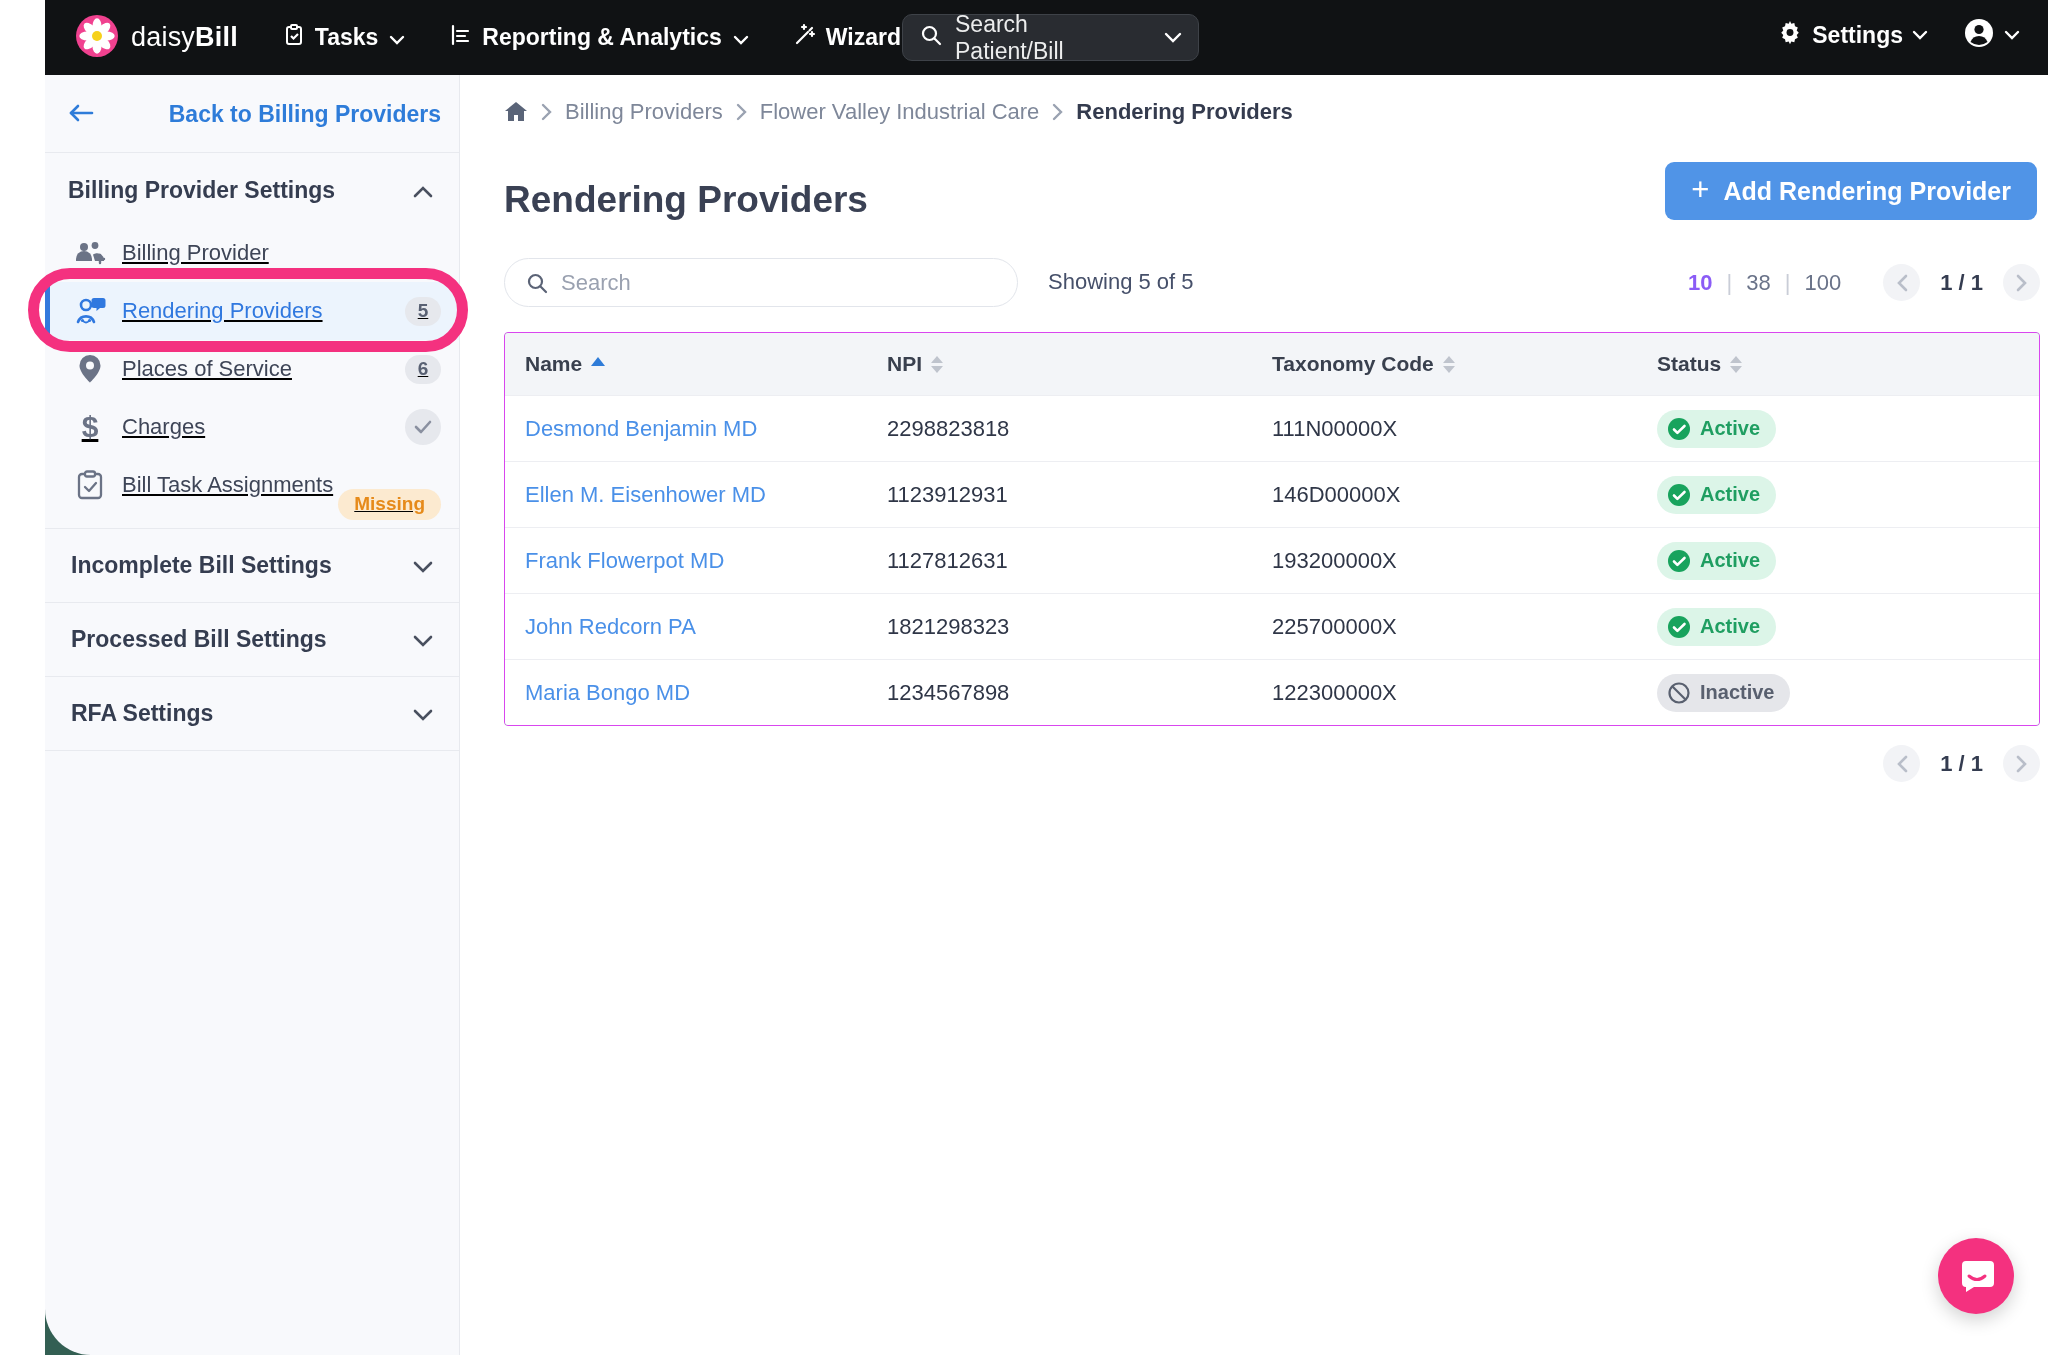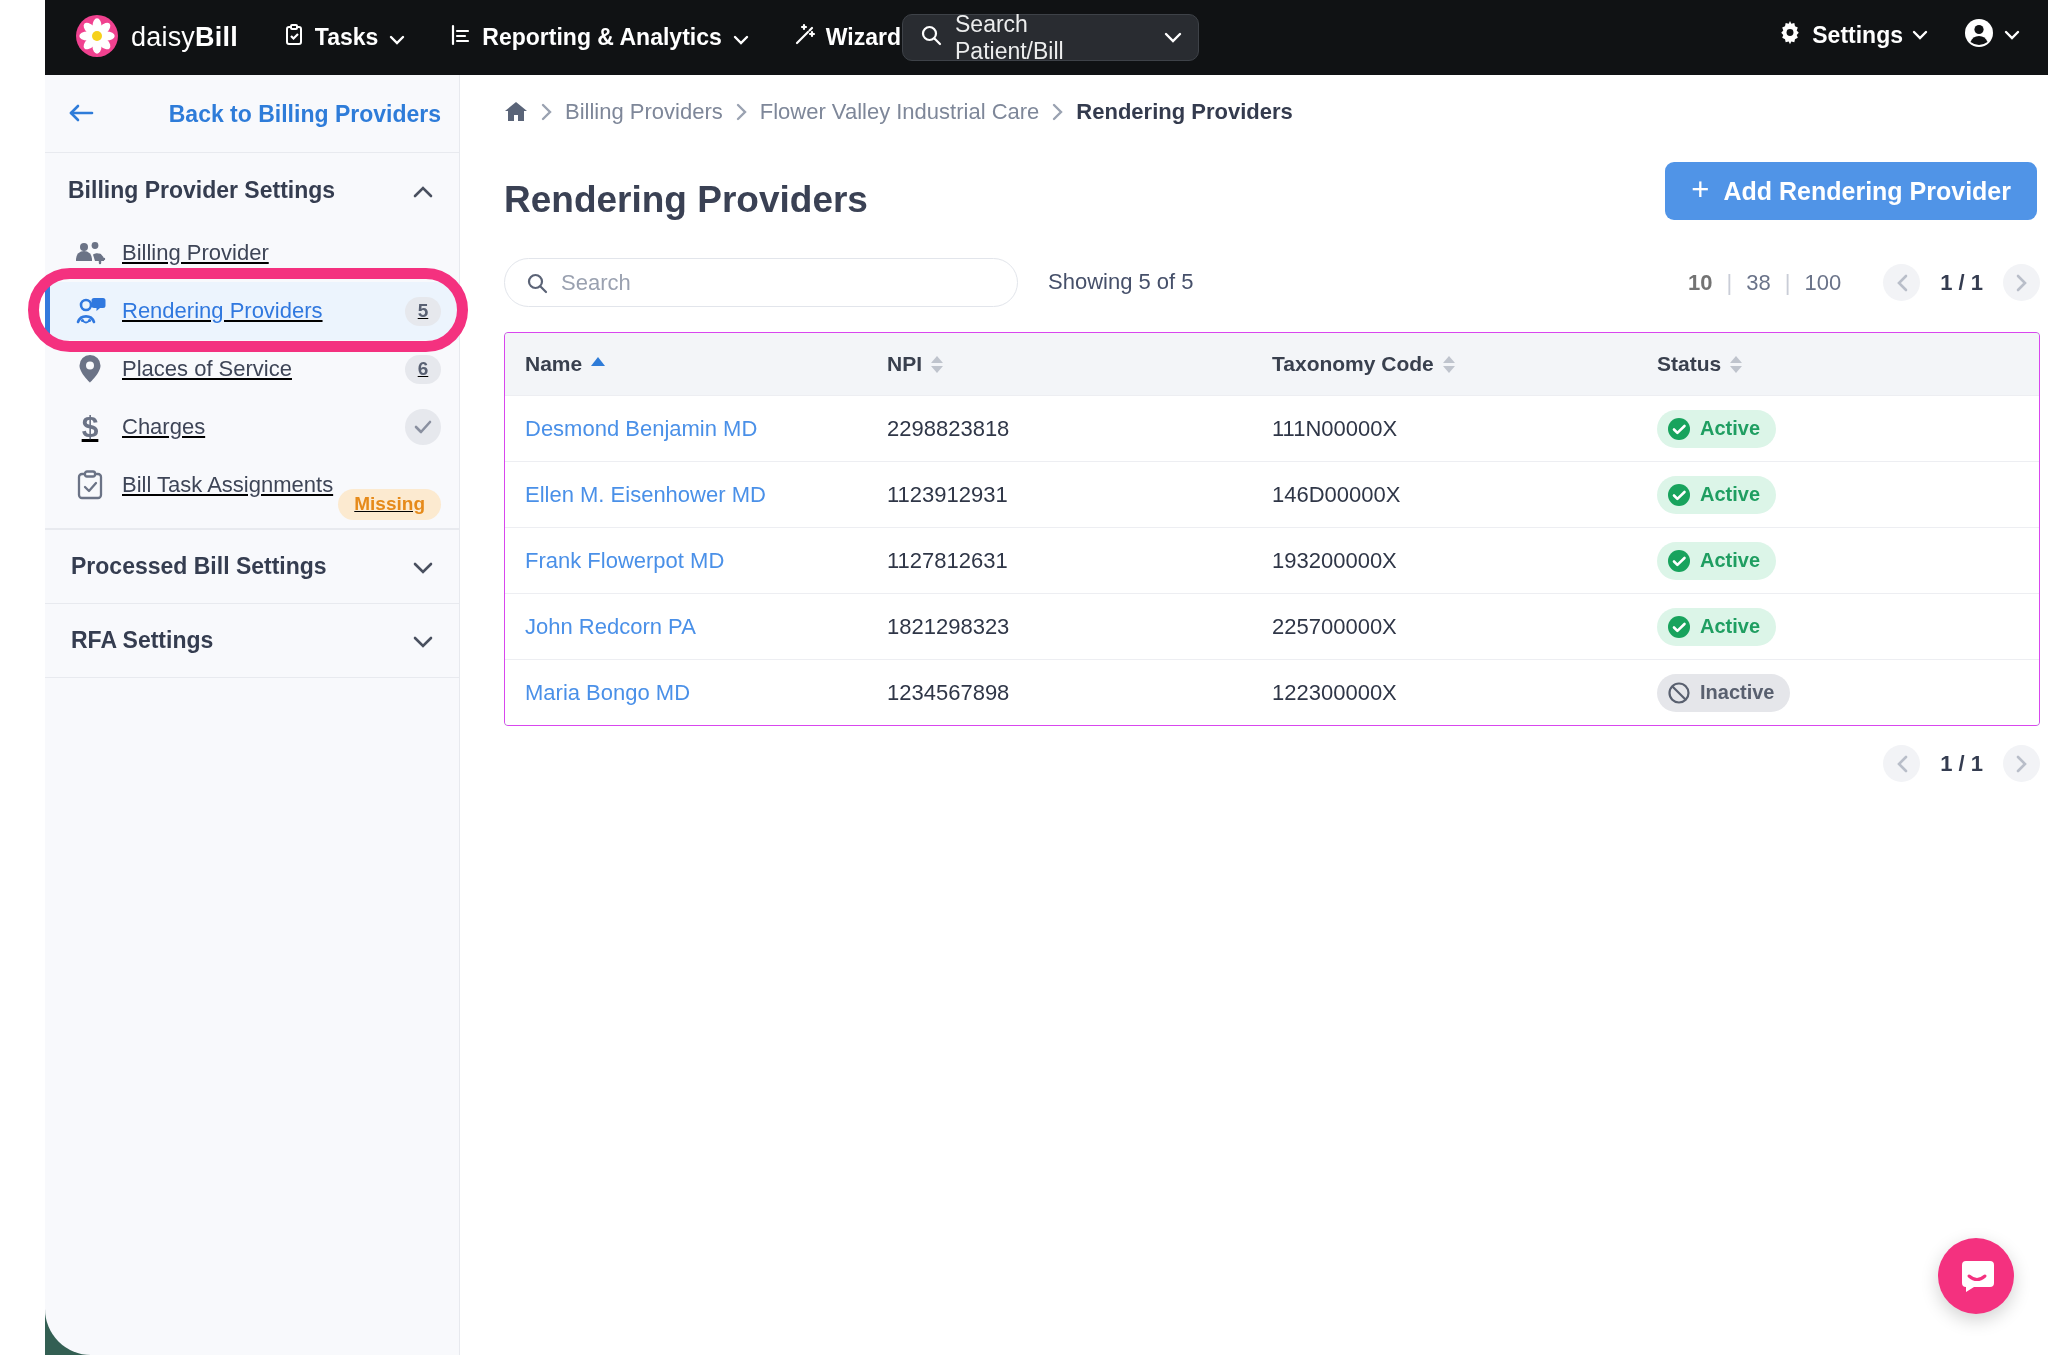--- a/index.html
+++ b/index.html
@@ -74,21 +74,21 @@
     border:1px solid #e2e5eb; border-radius:25px; background:#fff;
     display:flex; align-items:center; gap:12px; padding:0 20px; }
   .search-pill input { border:none; outline:none; flex:1; font-size:22px; color:#3e4557;
     font-family:inherit; background:transparent; }
   .search-pill input::placeholder { color:#9aa1b0; }
   .showing { position:absolute; left:544px; top:11px; font-size:22px; color:#46506a; }
   .right-controls { position:absolute; right:0; top:0; height:49px; display:flex; align-items:center; gap:14px; }
   .page-sizes { display:flex; align-items:center; gap:14px; font-size:22px; color:#6a7389; margin-right:28px; }
   .page-sizes .sep { color:#c9cdd7; }
   .page-sizes .size { cursor:pointer; }
-  .page-sizes .size.sel { color:#737373; font-weight:bold; }
+  .page-sizes .size.sel { color:#8b5cf6; font-weight:bold; }
   .pg-btn { width:37px; height:37px; border-radius:50%; background:#f2f3f6; border:none;
     display:flex; align-items:center; justify-content:center; color:#b9bec9; cursor:pointer; }
   .pg-indicator { font-size:22px; font-weight:bold; color:#343c50; margin:0 6px; }
 
   .table-wrap { position:absolute; left:43px; right:8px; top:257px; border:1px solid #d946ef;
     border-radius:4px; overflow:hidden; background:#86efac; }
   .t-header { display:flex; background:#f3f5f8; height:62px; align-items:center; }
   .t-row { display:flex; height:66px; align-items:center; border-top:1px solid #edeef2; background:#fff; }
   .c-name { width:382px; padding-left:20px; }
   .c-npi { width:385px; }
@@ -321,20 +321,28 @@
             <rect x="8" y="1.5" width="10" height="5" rx="2" fill="#f8f9fc"></rect>
             <path d="M8 17 l4 4 L19 13" stroke-linecap="round" stroke-linejoin="round"></path>
           </svg>
         </span>
         <span class="s-label">Bill Task Assignments</span>
         <span class="missing-badge">Missing</span>
       </div>
     </div>
 
     <div class="side-divider"></div>
+    <div class="collapse-row">
+      <span>Incomplete Bill Settings</span>
+      <span>
+        <svg width="20" height="12" viewBox="0 0 20 12" fill="none" stroke="#49505f" stroke-width="2.6" stroke-linecap="round">
+            <path d="M2 2 l8 8 l8-8"></path>
+          </svg>
+      </span>
+    </div>
     <div class="side-divider"></div>
     <div class="collapse-row">
       <span>Processed Bill Settings</span>
       <span>
         <svg width="20" height="12" viewBox="0 0 20 12" fill="none" stroke="#49505f" stroke-width="2.6" stroke-linecap="round">
             <path d="M2 2 l8 8 l8-8"></path>
           </svg>
       </span>
     </div>
     <div class="side-divider"></div>

